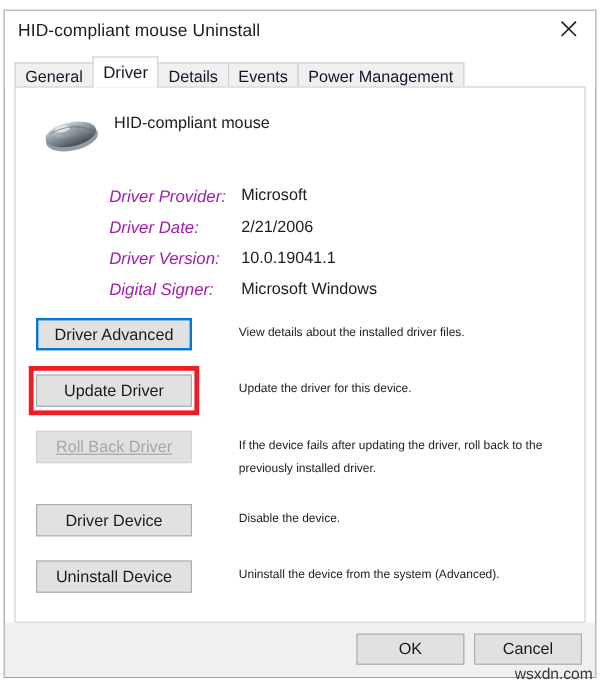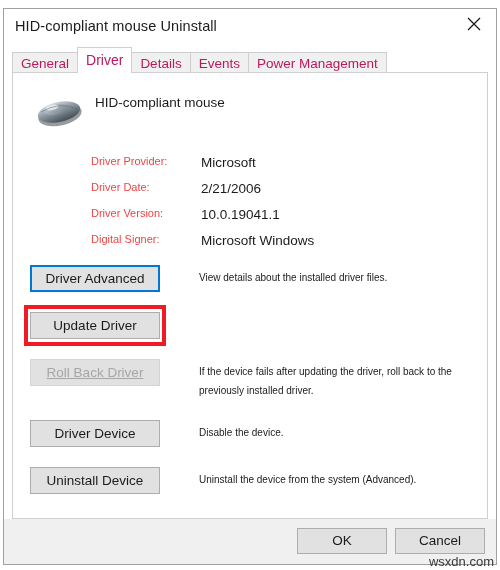--- a/index.html
+++ b/index.html
@@ -62,21 +62,21 @@
     padding-left: 8px;
     box-sizing: border-box;
   }
   #tabstrip .tabs {
     display: flex;
     align-items: flex-end;
     height: 26px;
   }
   .tab {
     font-size: 13.5px;
-    color: #be185d;
+    color: #0f172a;
     background: #f0f0f0;
     border: 1px solid #cfcfcf;
     border-bottom: none;
     height: 21px;
     line-height: 21px;
     padding: 0 8px;
     box-sizing: border-box;
     margin-right: -1px;
     white-space: nowrap;
     cursor: default;
@@ -125,23 +125,24 @@
     width: 330px;
   }
   .info-row {
     height: 26px;
     display: flex;
     align-items: flex-start;
   }
   .info-label {
     width: 110px;
     flex: 0 0 110px;
-    font-size: 11px;
-    color: #ef4444;
-    white-space: nowrap;
+    font-size: 14px;
+    color: #a21caf;
+    white-space: nowrap;
+    font-style: italic;
   }
   .info-value {
     font-size: 13.5px;
     color: #1b1b1b;
     white-space: nowrap;
   }
 
   #action-list {
     position: absolute;
     left: 0;
@@ -319,20 +320,21 @@
           <button class="win-btn focused">Driver Advanced</button>
         </div>
         <div class="action-desc">View details about the installed driver files.</div>
       </div>
 
       <div class="action-row">
         <div class="btn-slot">
           <button class="win-btn">Update Driver</button>
           <div class="highlight-box"></div>
         </div>
+        <div class="action-desc">Update the driver for this device.</div>
       </div>
 
       <div class="action-row">
         <div class="btn-slot">
           <button class="win-btn disabled" disabled="">Roll Back Driver</button>
         </div>
         <div class="action-desc">If the device fails after updating the driver, roll back to the previously installed driver.</div>
       </div>
 
       <div class="action-row">

